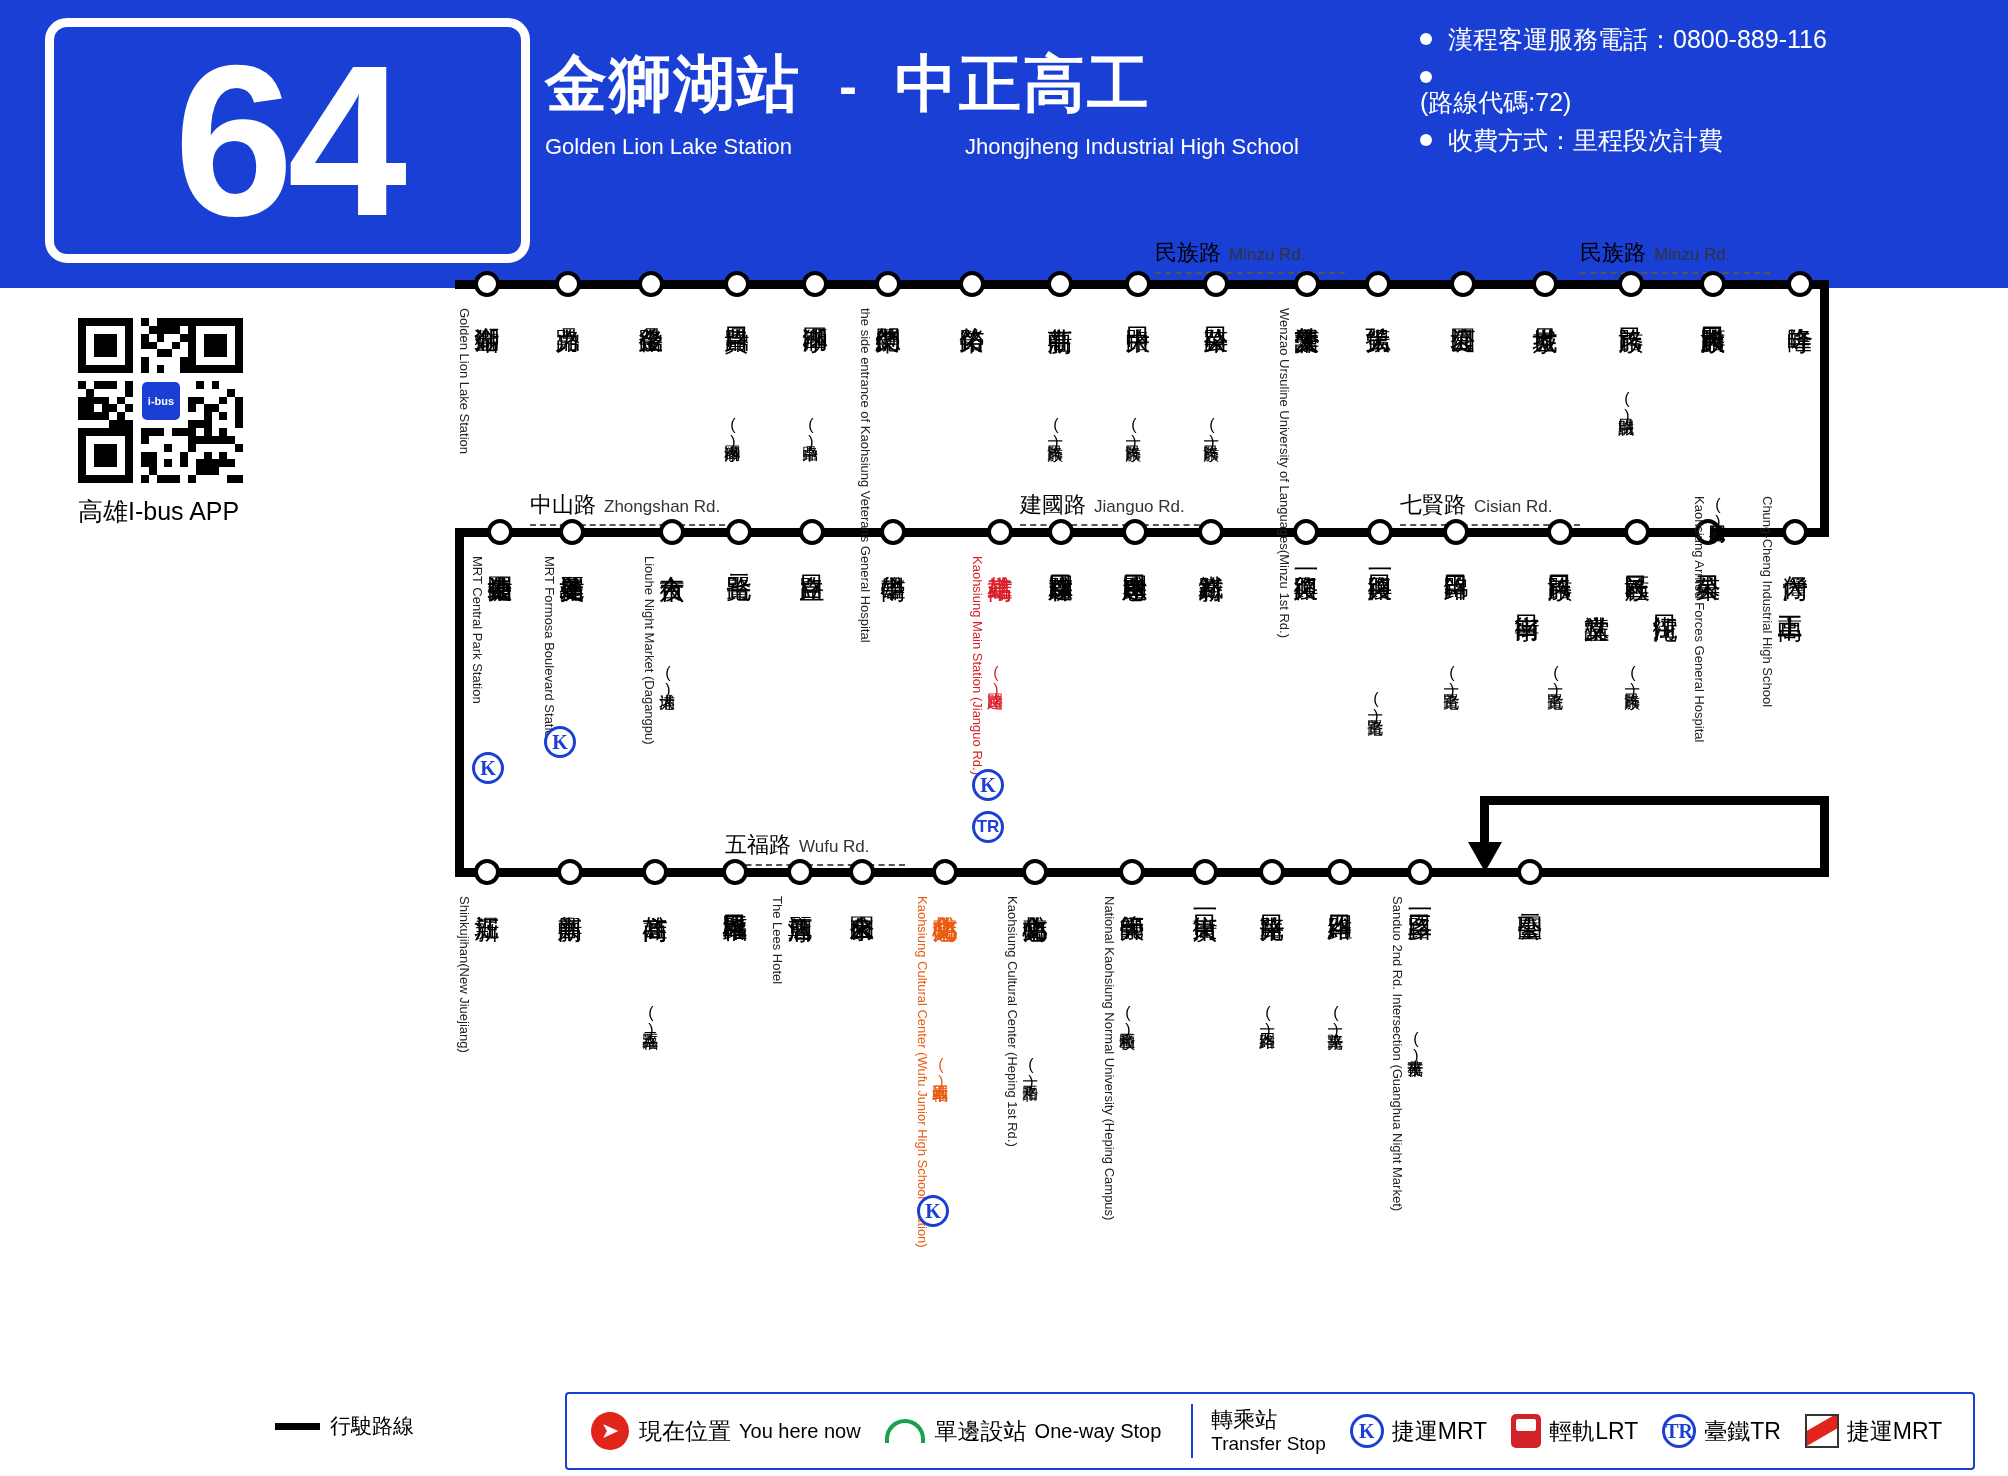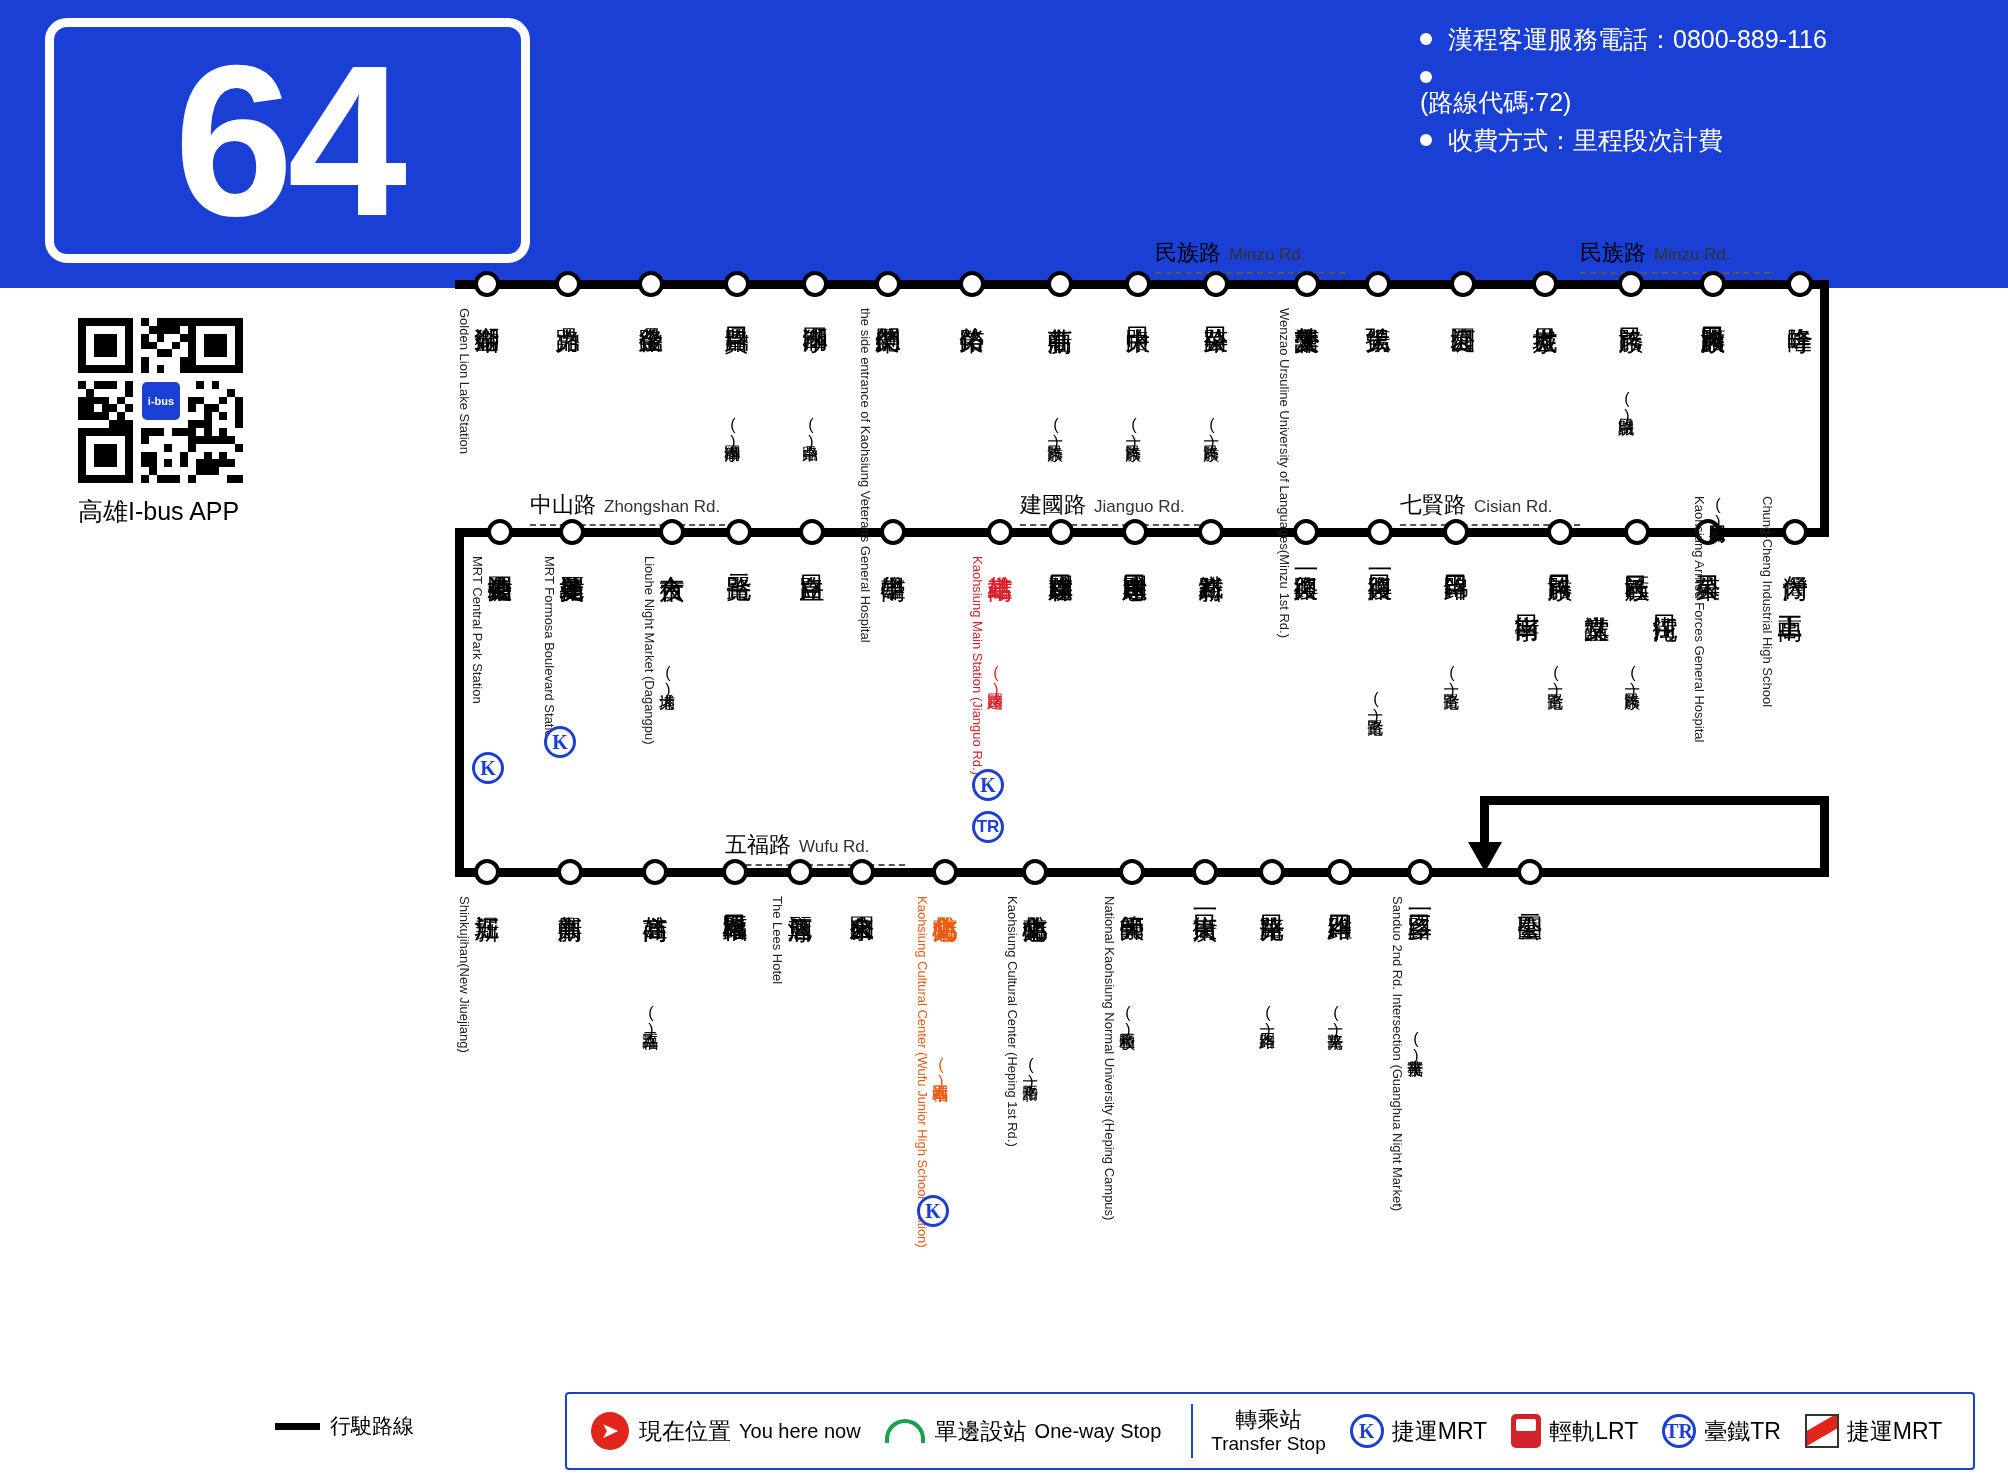--- a/index.html
+++ b/index.html
@@ -116,21 +116,21 @@
   .here-icon {
     width:38px; height:38px; border-radius:50%; background:#e2251b;
     display:flex; align-items:center; justify-content:center;
     color:#fff; font-size:22px; margin-right:10px;
   }
   .oneway-icon {
     width:40px; height:24px; border:4px solid #19a04b;
     border-bottom:none; border-radius:22px 22px 0 0; margin-right:10px;
   }
   .legend-divider { width:2px; height:54px; background:#1a3fd4; margin-left:30px; }
-  .transfer-label { font-size:22px; line-height:1.18; margin-left:18px; text-align:center; }
+  .transfer-label { font-size:22px; line-height:1.18; margin-left:18px; }
   .transfer-label .en { font-size:19px; }
   .mini-badge {
     width:34px; height:34px; border-radius:50%; background:#fff;
     border:3px solid #1a3fd4; color:#1a3fd4; font-weight:bold;
     display:flex; align-items:center; justify-content:center; margin-right:8px;
     font-size:20px; font-family:"Liberation Serif", serif;
   }
   .lrt-icon {
     width:30px; height:34px; background:#d2232a; border-radius:5px;
     margin-right:8px; position:relative;
@@ -149,20 +149,31 @@
   }
 </style>
 </head>
 <body>
 
 <div class="header">
   <div class="route-badge">
     <span class="route-number">64</span>
   </div>
 
+  <div class="title-block">
+    <div class="title-zh">
+      <span class="t-zh-a">金獅湖站</span>
+      <span class="t-dash">-</span>
+      <span class="t-zh-b">中正高工</span>
+    </div>
+    <div class="title-en">
+      <span class="t-en-a">Golden Lion Lake Station</span>
+      <span class="t-en-b">Jhongjheng Industrial High School</span>
+    </div>
+  </div>
 
   <div class="info-list">
     <div class="info-row">
       <span class="bullet"></span>
       <span>漢程客運服務電話：0800-889-116</span>
     </div>
     <div class="info-row">
       <span class="bullet"></span>
     </div>
     <div class="info-sub">(路線代碼:72)</div>

